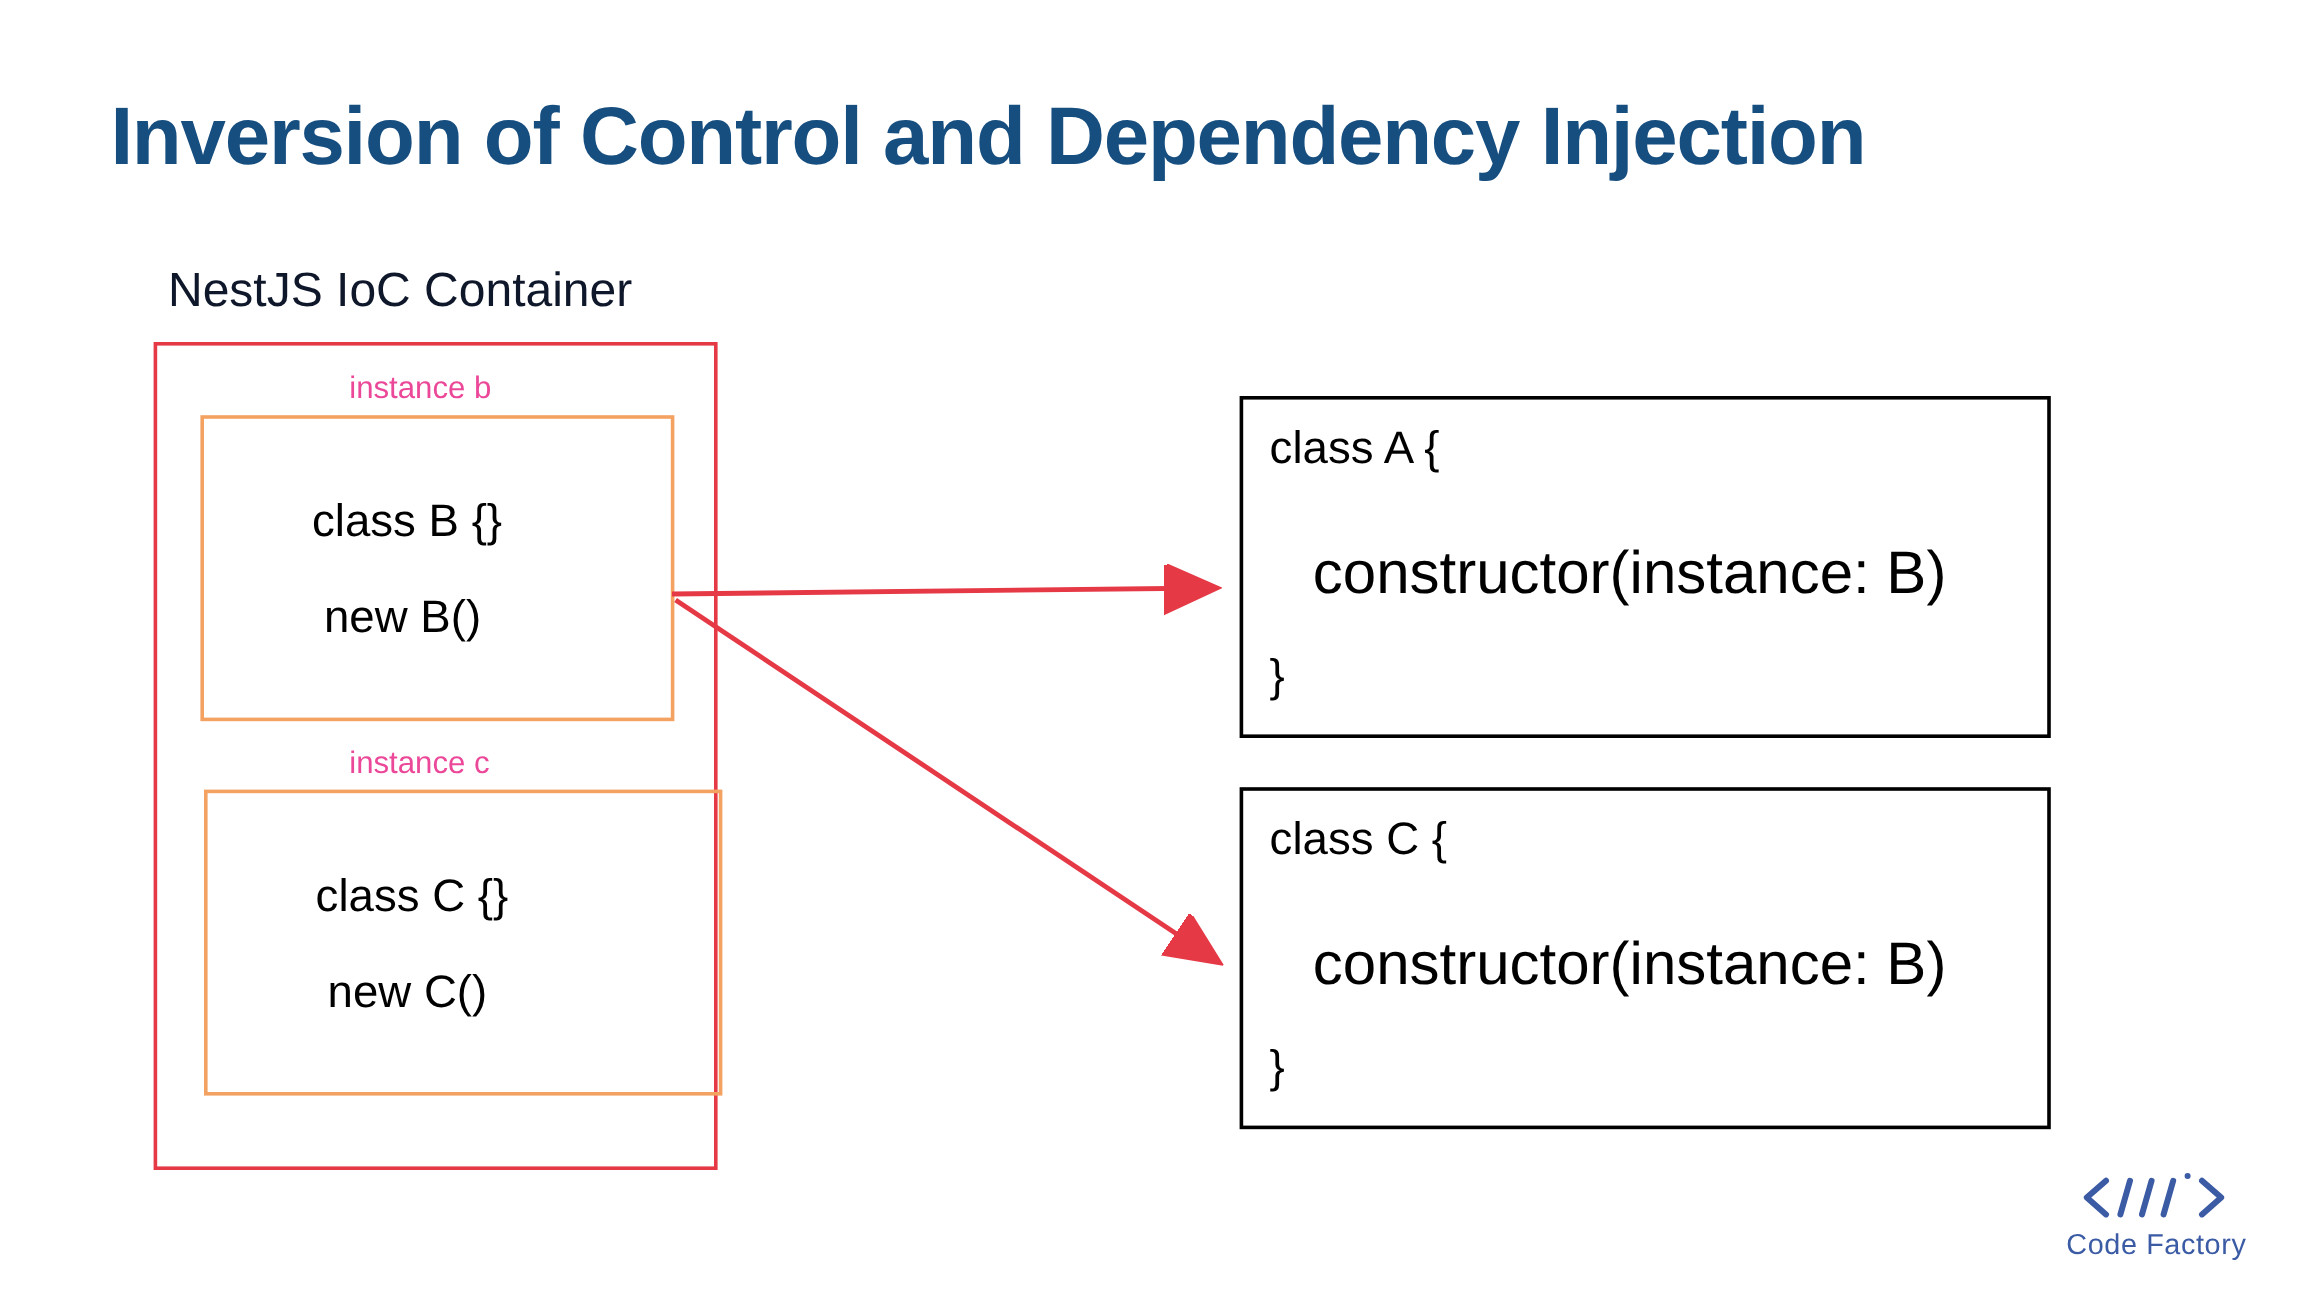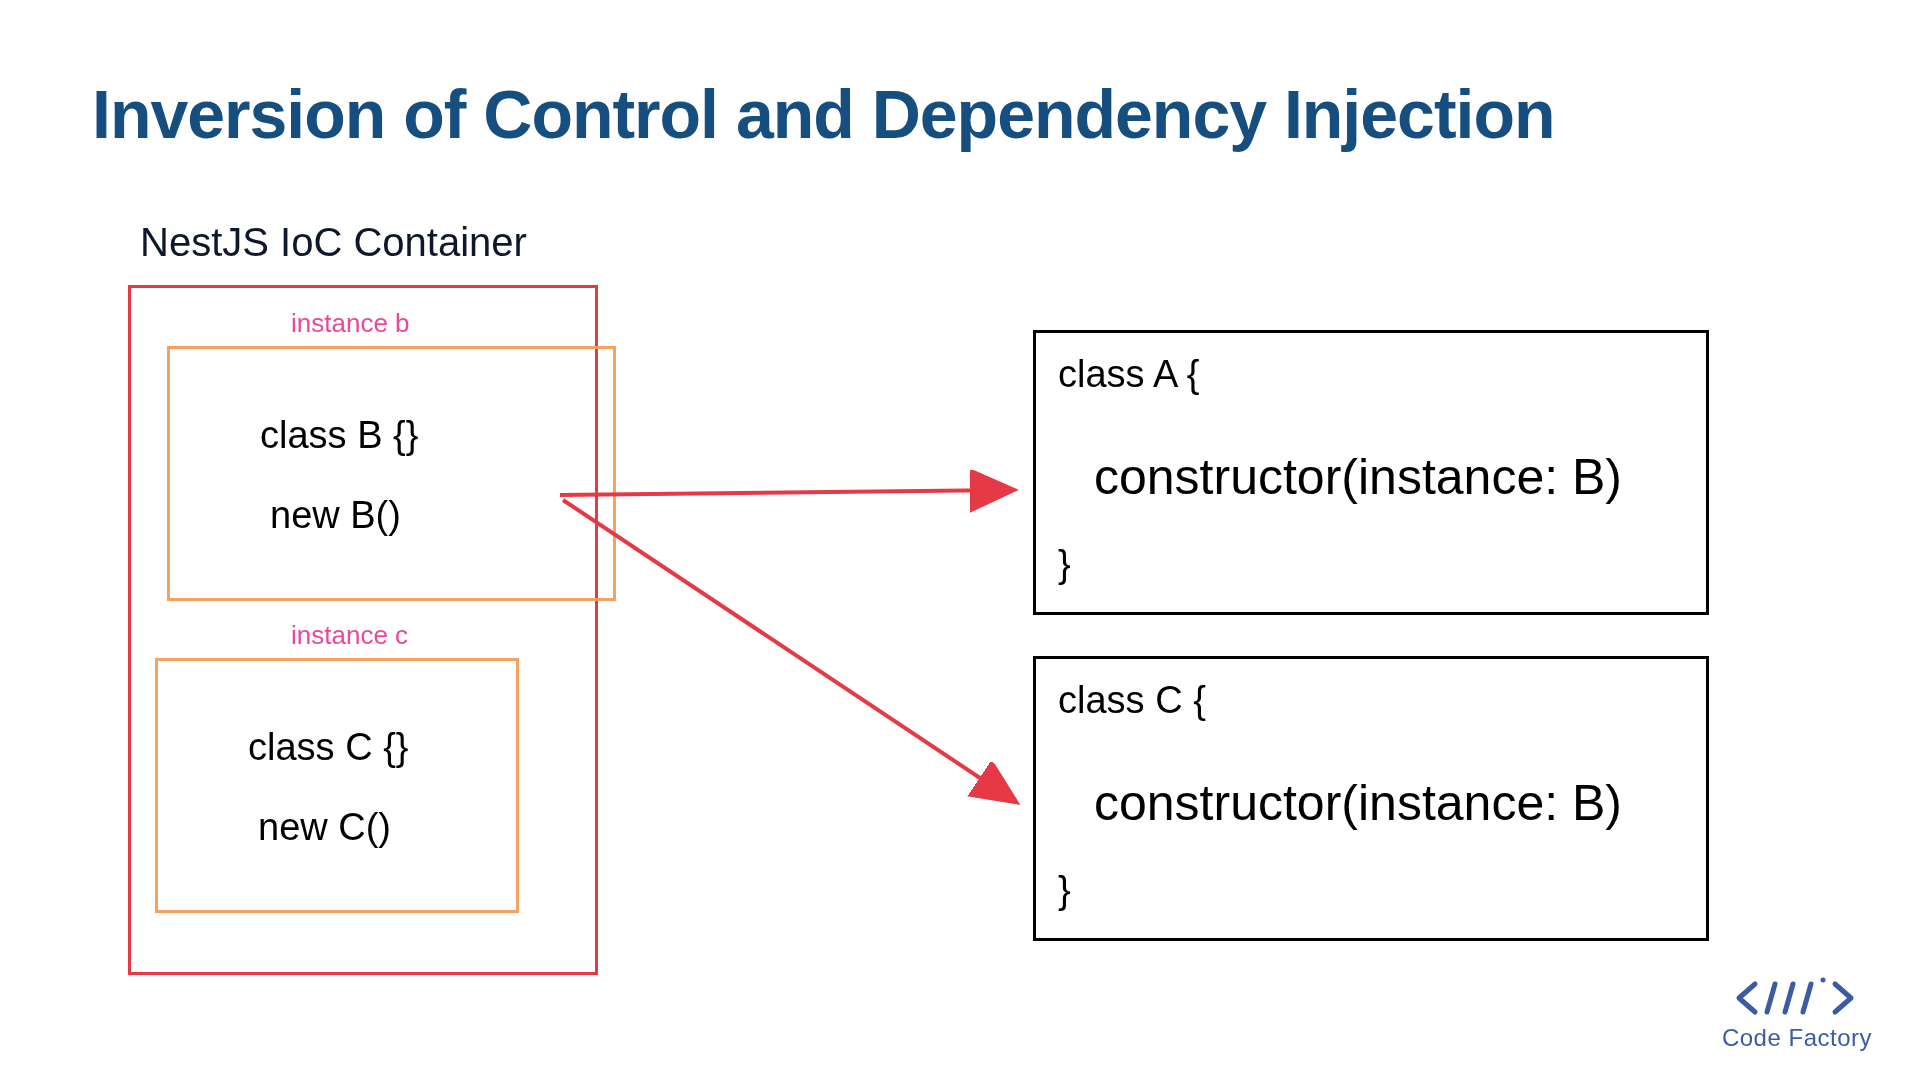--- a/index.html
+++ b/index.html
@@ -42,27 +42,27 @@
       background: transparent;
     }
     .instance-box {
       position: absolute;
       border: 3px solid #f4a261;
       background: transparent;
     }
     .instance-box-b {
       top: 58px;
       left: 36px;
-      width: 449px;
+      width: 395px;
       height: 255px;
     }
     .instance-box-c {
       top: 370px;
-      left: 24px;
-      width: 364px;
+      left: 39px;
+      width: 432px;
       height: 255px;
     }
     .instance-label {
       position: absolute;
       font-size: 26px;
       color: #ec4899;
       font-weight: 400;
     }
     .instance-label-b {
       top: 20px;

